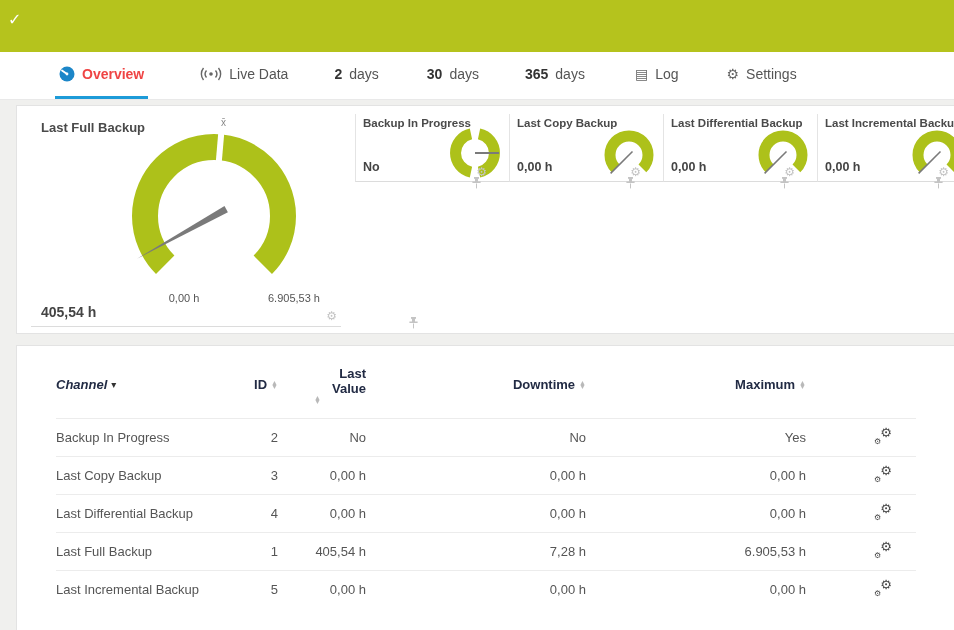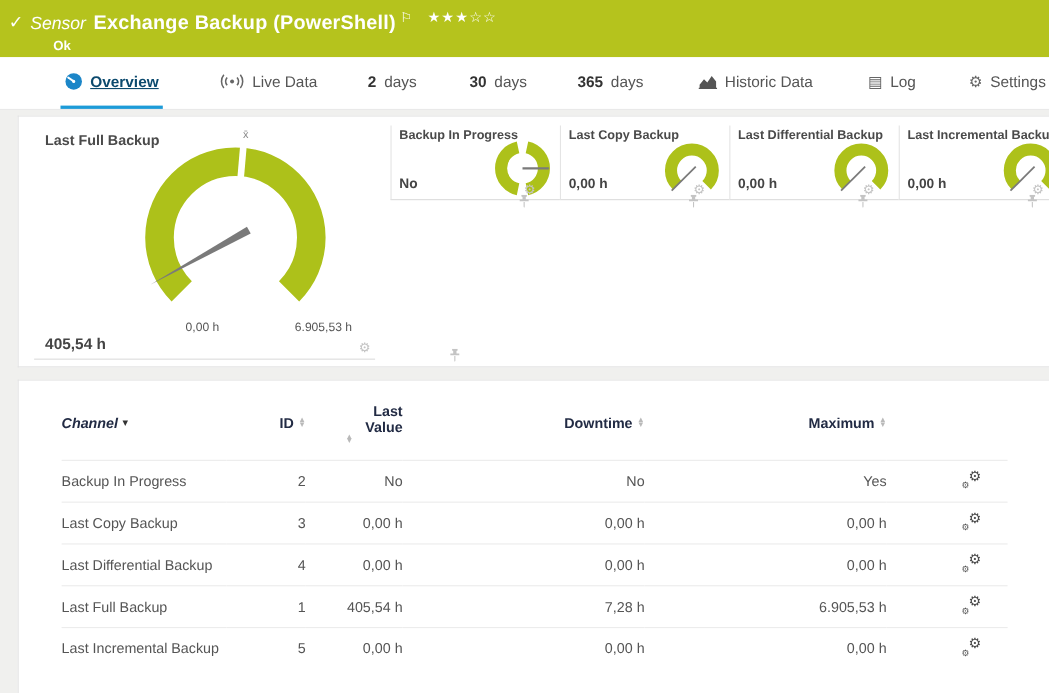--- a/index.html
+++ b/index.html
@@ -11,21 +11,21 @@
   .hdr .chk { font-size:16px; font-weight:bold; margin:2px 6px 0 0; }
   .hdr .kind { font-style:italic; font-size:16px; margin-right:7px; }
   .hdr .ok { font-size:12px; font-weight:bold; margin:3px 0 0 0; }
   .hdr .title { font-size:18px; font-weight:bold; letter-spacing:.2px; }
   .hdr .flag { font-size:12px; vertical-align:super; margin-left:4px; }
   .hdr .stars { font-size:13px; letter-spacing:1px; margin-left:14px; vertical-align:super; }
 
   
   .tabs { height:48px; background:#fff; display:flex; align-items:stretch; padding-left:55px; font-size:14px; color:#555; border-bottom:1px solid #e9e9e9; }
   .tab { display:flex; align-items:center; gap:7px; padding:0 4px; margin-right:46px; cursor:pointer; border-bottom:3px solid transparent; white-space:nowrap; }
-  .tab.active { border-bottom-color:#1d9bd8; color:#0c4a6e; font-weight:bold;text-decoration:underline; }
+  .tab.active { border-bottom-color:#1d9bd8; color:#ef4444; font-weight:bold; }
   .tab .num { font-weight:bold; color:#333; }
   .tab .glyph { font-size:14px; color:#666; }
   .tab svg { display:block; }
 
   
   main { padding:5px 0 0 16px; }
   .panel { background:#fff; border:1px solid #e3e3e3; border-right:none; width:938px; }
   .gauges { height:229px; margin-top:0; display:flex; align-items:flex-start; }
   .tbl-panel { margin-top:11px; height:286px; padding:14px 0 0 39px; }
 
@@ -64,26 +64,20 @@
   td.ic { text-align:left; padding-left:68px; }
   .chan-gears { position:relative; display:inline-block; width:18px; height:16px; color:#4a4a4a; }
   .chan-gears .g1 { position:absolute; right:0; top:-3px; font-size:13px; }
   .chan-gears .g2 { position:absolute; left:0; bottom:-2px; font-size:8px; }
 </style>
 </head>
 <body>
 
 <header class="hdr">
   <span class="chk">✓</span>
-  <div>
-    <div>
-      <span class="kind">Sensor</span><span class="title">Exchange Backup (PowerShell)</span><span class="flag">⚐</span><span class="stars">★★★☆☆</span>
-    </div>
-    <div class="ok" style="margin-left:21px;">Ok</div>
-  </div>
 </header>
 
 <nav class="tabs">
   <div class="tab active" style="margin-right:48px;">
     <svg width="16" height="16" viewBox="0 0 16 16">
       <circle cx="8" cy="8" r="7.5" fill="#1c86c8"></circle>
       <line x1="8" y1="8" x2="3" y2="4.5" stroke="#fff" stroke-width="1.8" stroke-linecap="round"></line>
       <circle cx="8" cy="8" r="1.4" fill="#fff"></circle>
     </svg>
     <span>Overview</span>
@@ -104,27 +98,20 @@
     <span class="num">2</span>
     <span>days</span>
   </div>
   <div class="tab" style="margin-right:38px;">
     <span class="num">30</span>
     <span>days</span>
   </div>
   <div class="tab" style="margin-right:42px;">
     <span class="num">365</span>
     <span>days</span>
-  </div>
-  <div class="tab" style="margin-right:42px;">
-    <svg width="17" height="13" viewBox="0 0 17 13">
-      <path d="M1 12 L1 9 L5 4 L8 7 L12 1 L16 6 L16 12 Z" fill="#555"></path>
-      <line x1="0" y1="12.4" x2="17" y2="12.4" stroke="#555" stroke-width="1.2"></line>
-    </svg>
-    <span>Historic Data</span>
   </div>
   <div class="tab" style="margin-right:40px;">
     <span class="glyph">▤</span>
     <span>Log</span>
   </div>
   <div class="tab" style="margin-right:0;">
     <span class="glyph">⚙</span>
     <span>Settings</span>
   </div>
 </nav>

